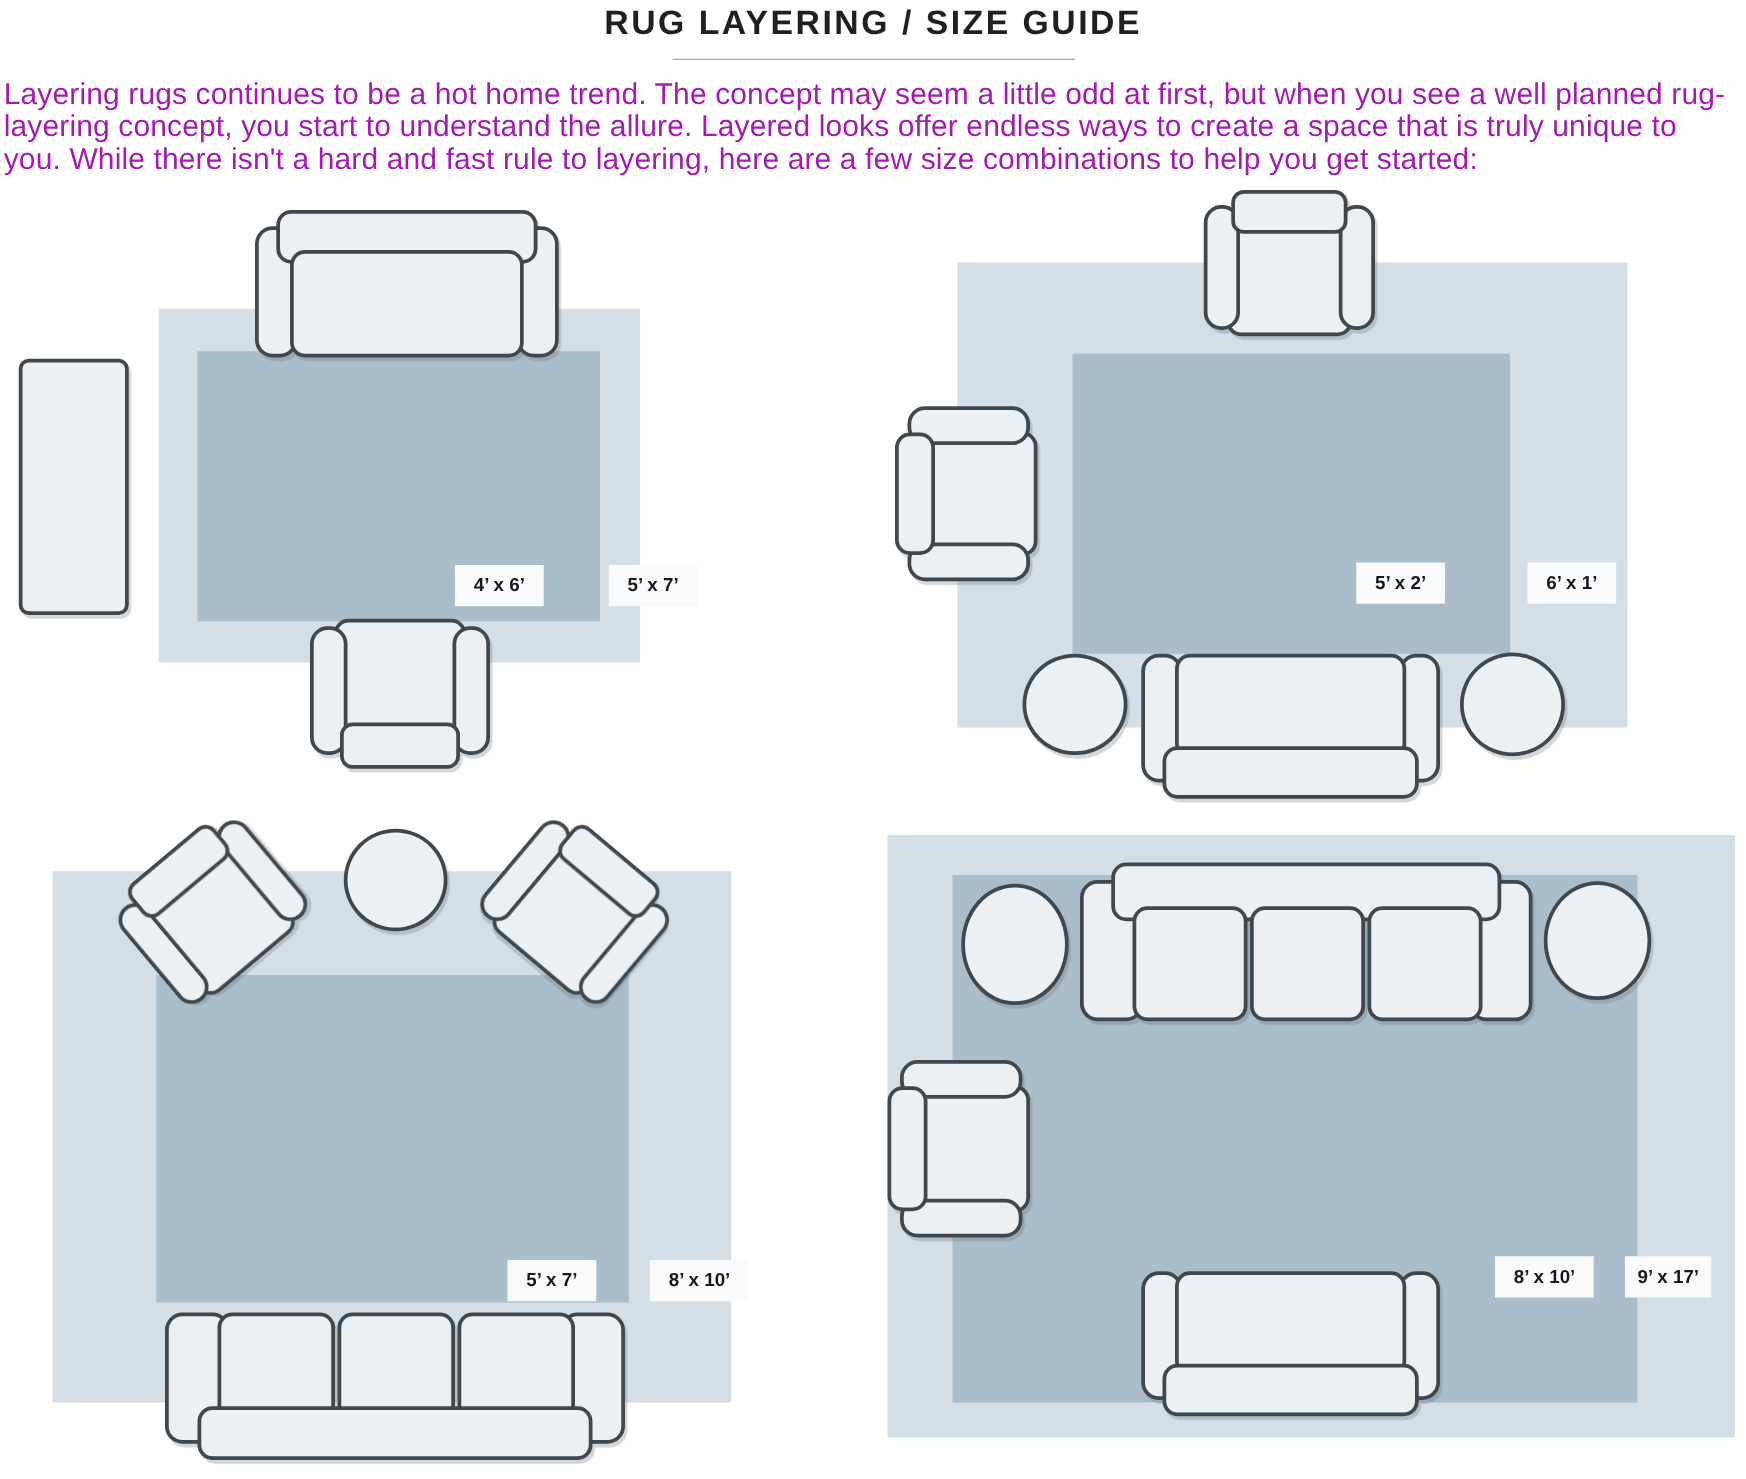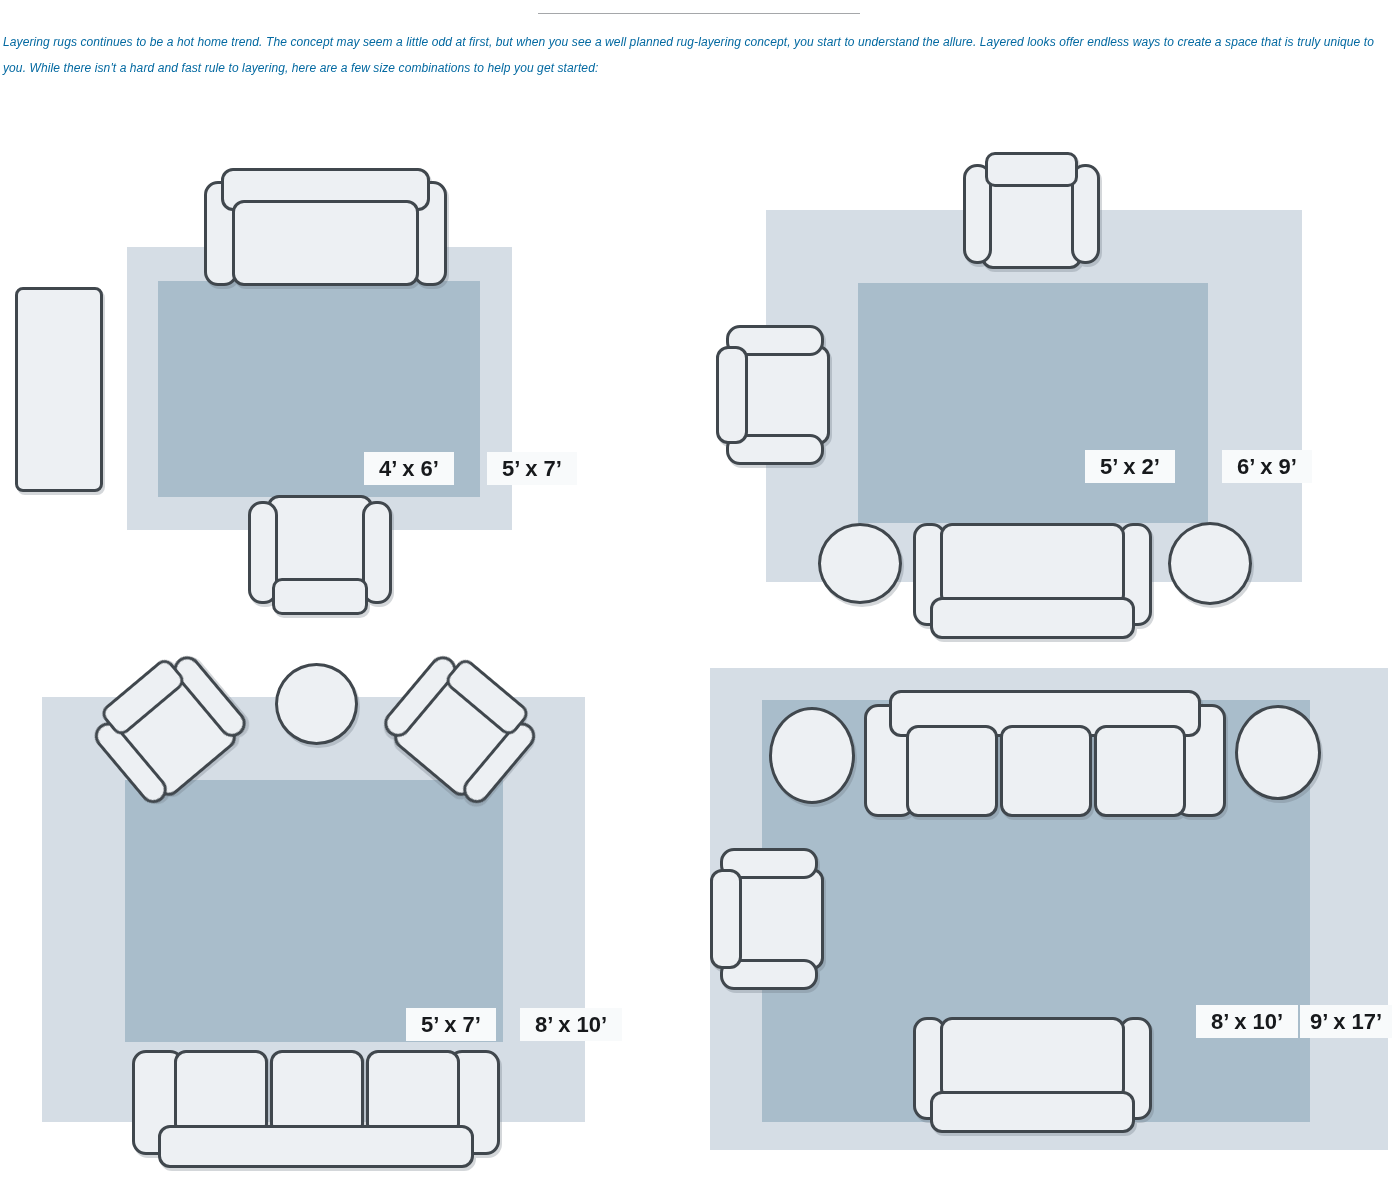--- a/index.html
+++ b/index.html
@@ -8,22 +8,22 @@
     background:#ffffff; font-family:"Liberation Sans", sans-serif;
   }
   
   .page-title {
     padding-top:3px; text-align:center;
     font-size:27px; font-weight:bold; letter-spacing:2px;
     color:#231f20;
   }
   .title-rule { width:322px; height:1px; background:#a5a7aa; margin:13px auto 15px auto; }
   .intro {
-    width:1390px; padding:0 3px; font-size:12px; line-height:26px;
-    color:#0369a1; letter-spacing:0.1px;font-style:italic;
+    width:1390px; padding:0 3px; font-size:24px; line-height:26px;
+    color:#a21caf; letter-spacing:0.1px;
   }
   
   .rug { position:absolute; }
   .rug.base    { background:var(--rug-base,#d5dde5); }
   .rug.overlay { background:var(--rug-overlay,#a9bdcb); }
   
   .furn { position:absolute; filter:drop-shadow(2px 3px 0 rgba(100,110,122,0.28)); }
   .fp {
     position:absolute; box-sizing:border-box; display:block;
     background:var(--furniture-fill,#edf0f3);
@@ -64,28 +64,29 @@
   .round-table { position:absolute; box-sizing:border-box; border-radius:50%;
     background:var(--furniture-fill,#edf0f3); border:3.5px solid var(--furniture-outline,#40474d);
     filter:drop-shadow(2px 3px 0 rgba(100,110,122,0.28)); }
   .side-table { position:absolute; box-sizing:border-box; border-radius:8px;
     background:var(--furniture-fill,#edf0f3); border:3.5px solid var(--furniture-outline,#40474d);
     filter:drop-shadow(2px 3px 0 rgba(100,110,122,0.28)); }
   
   .rug-label {
     position:absolute; height:33px; line-height:33px; padding:0 15px;
     background:var(--label-bg,#f8fafb); color:#17191c;
-    font-size:22px; font-weight:bold; white-space:nowrap;
+    font-size:15px; font-weight:bold; white-space:nowrap;
   }
 </style>
 </head>
 <body>
 
 <div class="canvas">
 
+  <div class="page-title">RUG LAYERING / SIZE GUIDE</div>
   <div class="title-rule"></div>
   <div class="intro">Layering rugs continues to be a hot home trend. The concept may seem a little odd at first, but when you see a well planned rug-layering concept, you start to understand the allure. Layered looks offer endless ways to create a space that is truly unique to you. While there isn't a hard and fast rule to layering, here are a few size combinations to help you get started:</div>
 
   <div class="rug base" style="left:127px;top:247px;width:385px;height:283px"></div>
   <div class="rug overlay" style="left:158px;top:281px;width:322px;height:216px"></div>
 
   <div class="furn sofa-down" style="left:204px;top:168px;width:243px;height:120px">
     <i class="fp arm l"></i>
     <i class="fp arm r"></i>
     <i class="fp back"></i>
@@ -125,21 +126,21 @@
   <div class="round-table" style="left:1168px;top:522px;width:84px;height:83px"></div>
 
   <div class="furn sofa-up" style="left:913px;top:521px;width:239px;height:118px">
     <i class="fp arm l"></i>
     <i class="fp arm r"></i>
     <i class="fp seat"></i>
     <i class="fp front"></i>
   </div>
 
   <div class="rug-label" style="left:1085px;top:450px">5’ x 2’</div>
-  <div class="rug-label" style="left:1222px;top:450px">6’ x 9’</div>
+  <div class="rug-label" style="left:1222px;top:450px">6’ x 1’</div>
 
   <div class="rug base" style="left:42px;top:697px;width:543px;height:425px"></div>
   <div class="rug overlay" style="left:125px;top:780px;width:378px;height:262px"></div>
 
   <div class="furn chair-down" style="left:103px;top:671px;width:130px;height:112px;transform:rotate(-40deg)">
     <i class="fp seat"></i>
     <i class="fp arm l"></i>
     <i class="fp arm r"></i>
     <i class="fp back"></i>
   </div>

